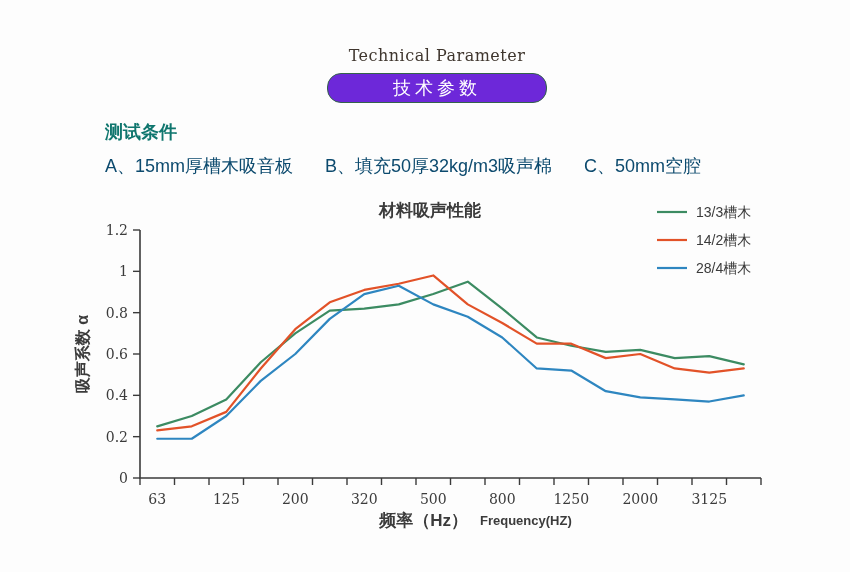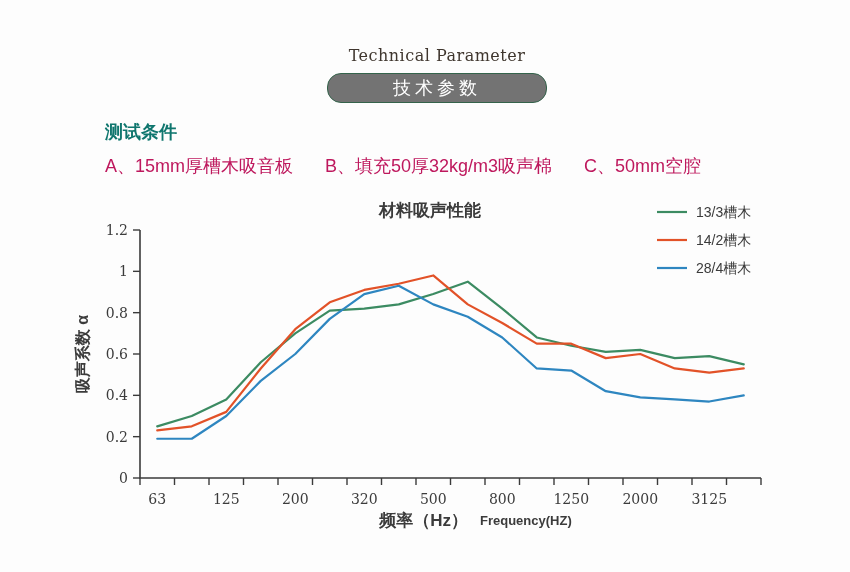--- a/index.html
+++ b/index.html
@@ -1,23 +1,23 @@
 <!DOCTYPE html>
 <html><head>
 <meta charset="utf-8">
 <style>
   html,body{margin:0;padding:0;background:#fdfdfd;}
   body{width:850px;height:572px;overflow:hidden;font-family:"Liberation Sans",sans-serif;position:relative;}
   .hdr{position:absolute;top:0;left:0;width:850px;text-align:center;padding-left:12px;}
   .hdr-en{margin-top:46px;font-family:"DejaVu Serif","Liberation Serif",serif;font-size:16px;color:#3f362e;letter-spacing:.5px;}
-  .badge{display:inline-block;margin-top:8px;width:190px;padding:3px 14px;background:#737373;border:1px solid #34634b;
+  .badge{display:inline-block;margin-top:8px;width:190px;padding:3px 14px;background:#6d28d9;border:1px solid #34634b;
          border-radius:14px;color:#fff;font-size:18px;letter-spacing:4px;line-height:22px;}
   .cond{position:absolute;left:105px;top:120px;width:720px;}
   .cond-h{font-size:18px;font-weight:bold;color:#0f766e;margin:0 0 10px 0;}
-  .cond-line{font-size:18px;color:#be185d;white-space:nowrap;}
+  .cond-line{font-size:18px;color:#0c4a6e;white-space:nowrap;}
   .cond-line span{margin-right:32px;}
   svg text{fill:#3b3b3b;}
   .tickfont{font-family:"DejaVu Serif","Liberation Serif",serif;font-size:14px;}
   .cjk-bold{font-weight:bold;}
 </style>
 </head>
 <body>
 
 <div class="hdr">
   <div class="hdr-en">Technical Parameter</div>

